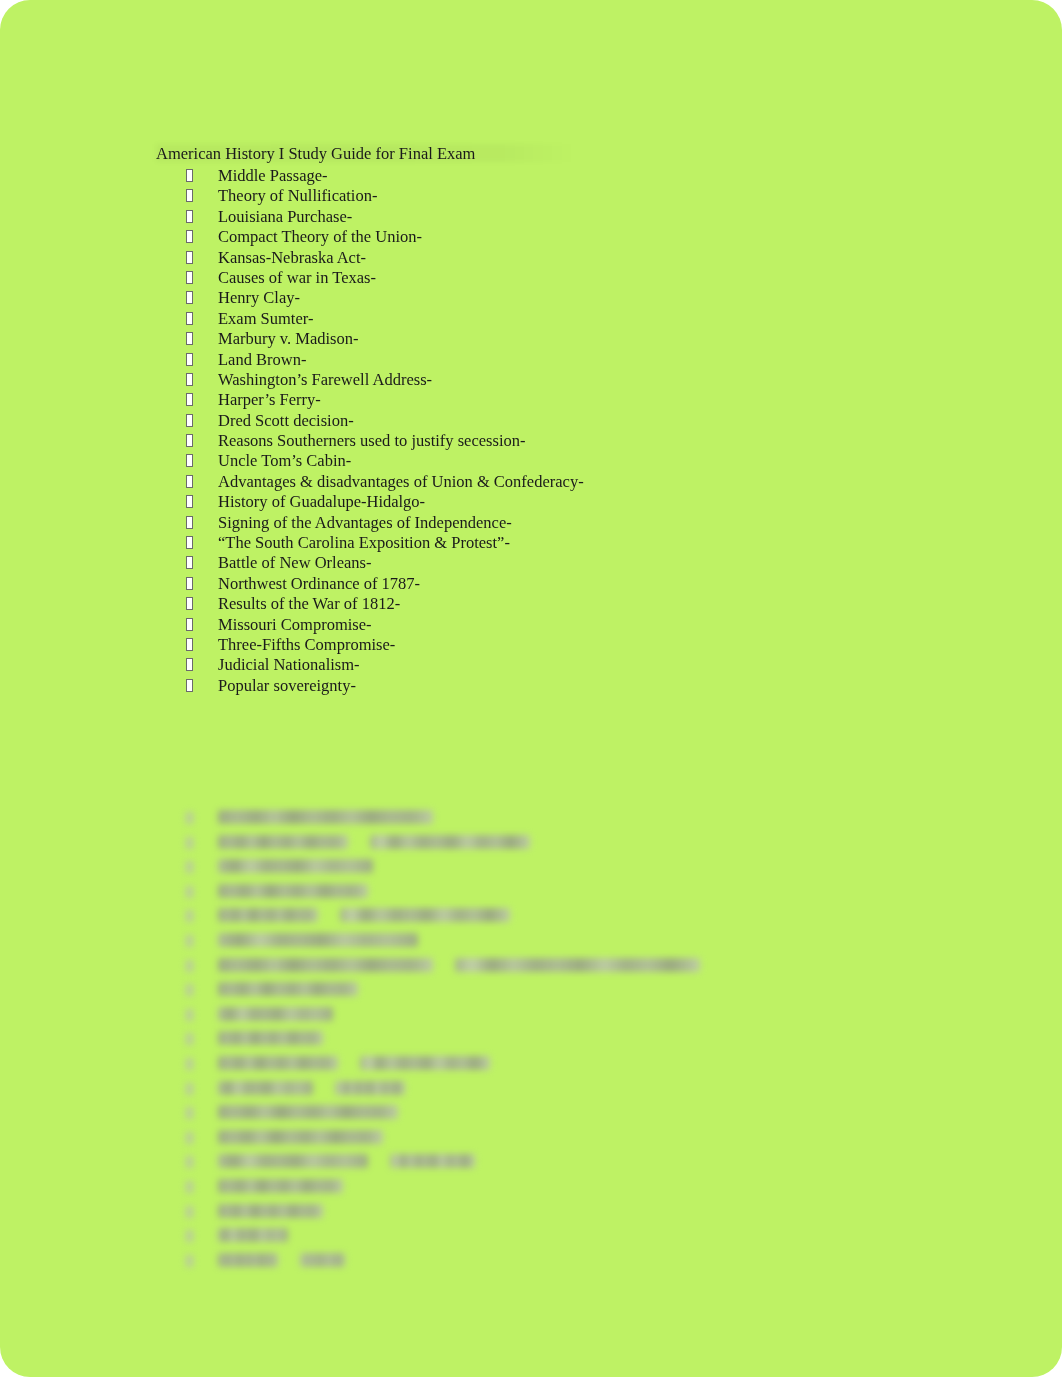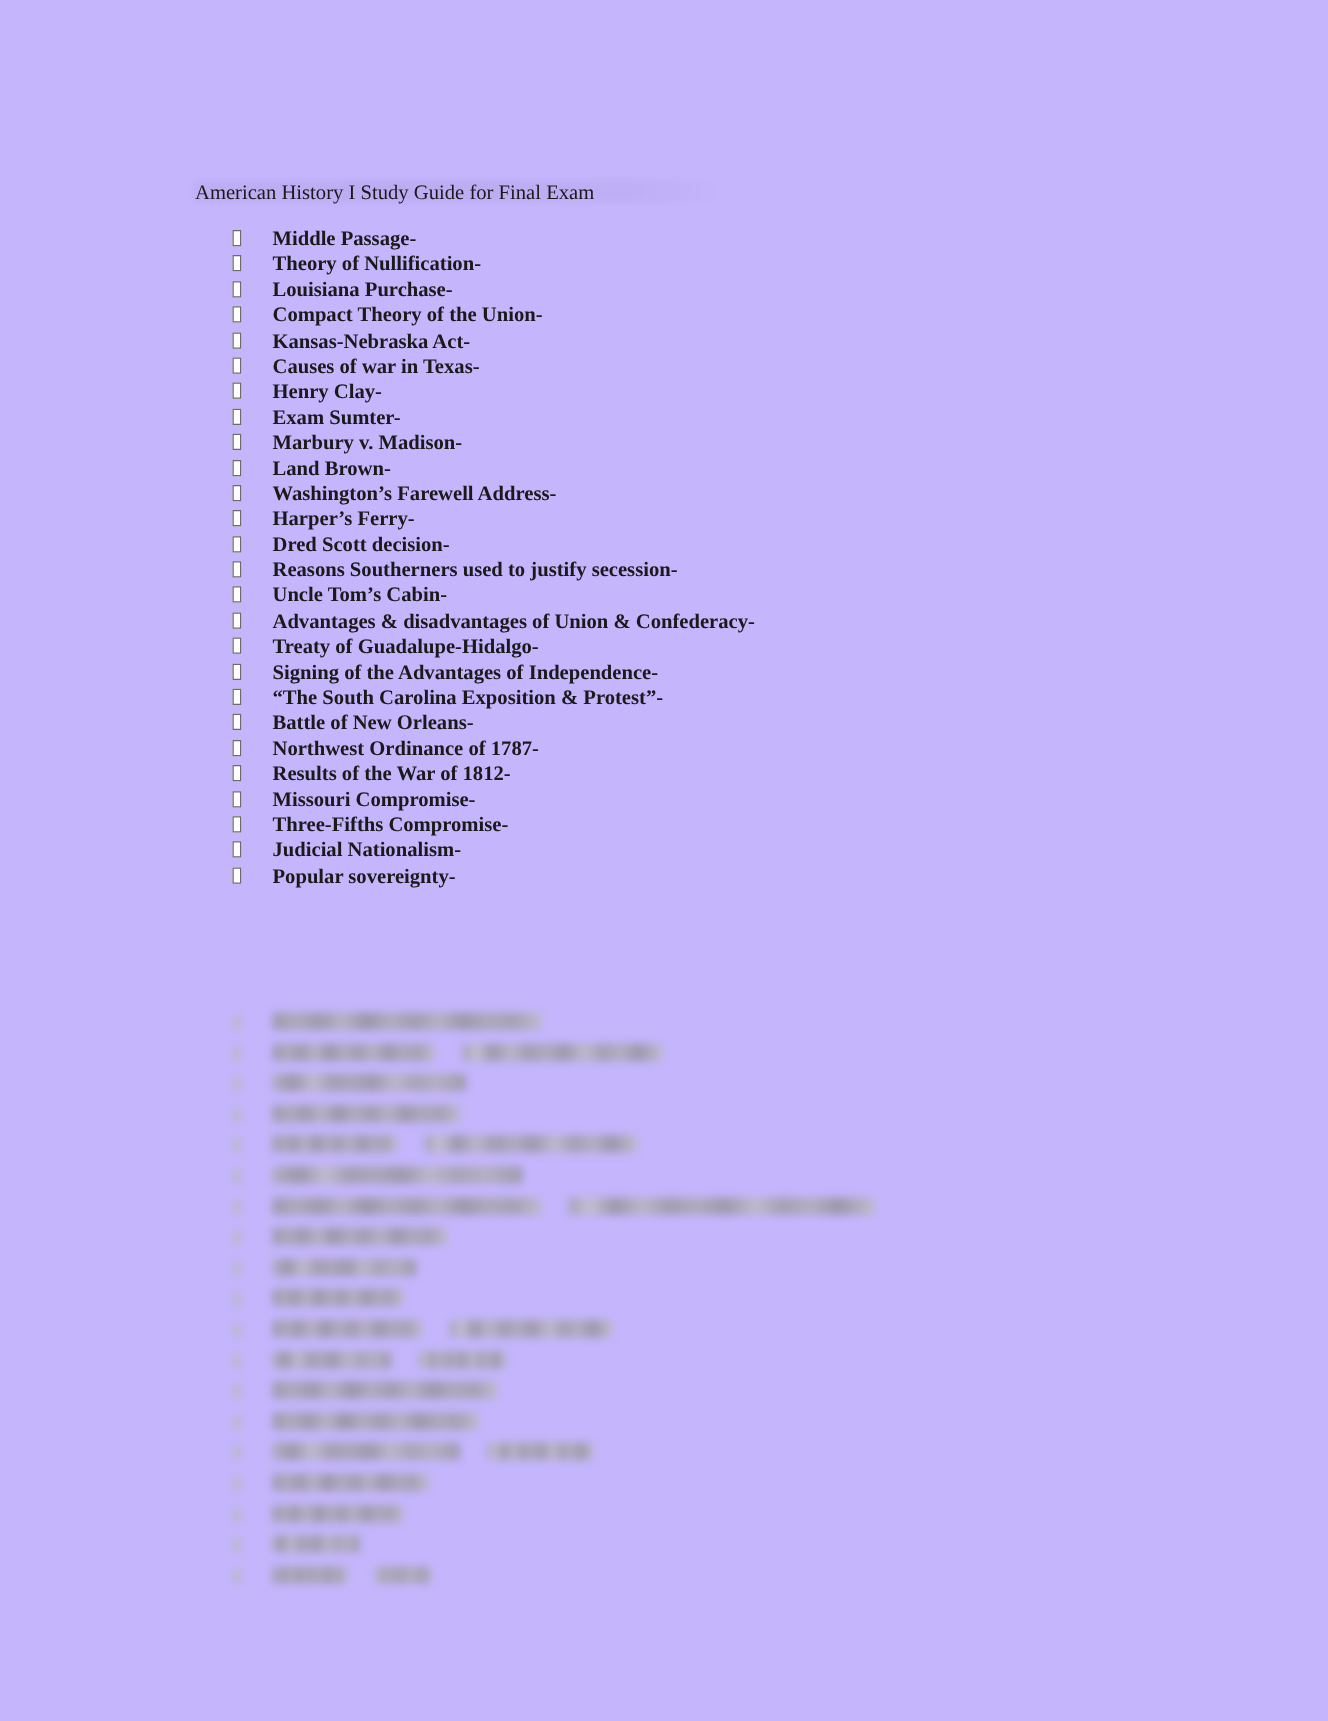--- a/index.html
+++ b/index.html
@@ -14,21 +14,22 @@
     position: relative;
     overflow: hidden;
     font-family: "Liberation Serif", "DejaVu Serif", serif;
     color: #000000;
     -webkit-font-smoothing: antialiased;
   }
 
   .page {
     position: absolute;
     inset: 0;
-    background: #c4b5fd;
+    background: #bef264;
+    border-radius: 30px;
   }
 
   
   .title-row {
     position: absolute;
     left: 156px;
     top: 143px;
     width: 430px;
     height: 22px;
   }
@@ -53,23 +54,22 @@
     font-size: 16.5px;
     line-height: 21px;
     white-space: nowrap;
     color: #1a1a1a;
   }
 
   
   .list {
     position: absolute;
     left: 156px;
-    top: 181px;
+    top: 166px;
     width: 700px;
-    font-weight: bold;
   }
   .list-item {
     position: relative;
     height: 20.4px;
     line-height: 20.4px;
     white-space: nowrap;
   }
   .bullet {
     position: absolute;
     left: 30px;
@@ -205,21 +205,21 @@
       <div class="list-item">
         <span class="bullet"></span>
         <span class="item-text">Uncle Tom’s Cabin-</span>
       </div>
       <div class="list-item">
         <span class="bullet"></span>
         <span class="item-text">Advantages &amp; disadvantages of Union &amp; Confederacy-</span>
       </div>
       <div class="list-item">
         <span class="bullet"></span>
-        <span class="item-text">Treaty of Guadalupe-Hidalgo-</span>
+        <span class="item-text">History of Guadalupe-Hidalgo-</span>
       </div>
       <div class="list-item">
         <span class="bullet"></span>
         <span class="item-text">Signing of the Advantages of Independence-</span>
       </div>
       <div class="list-item">
         <span class="bullet"></span>
         <span class="item-text">“The South Carolina Exposition &amp; Protest”-</span>
       </div>
       <div class="list-item">

